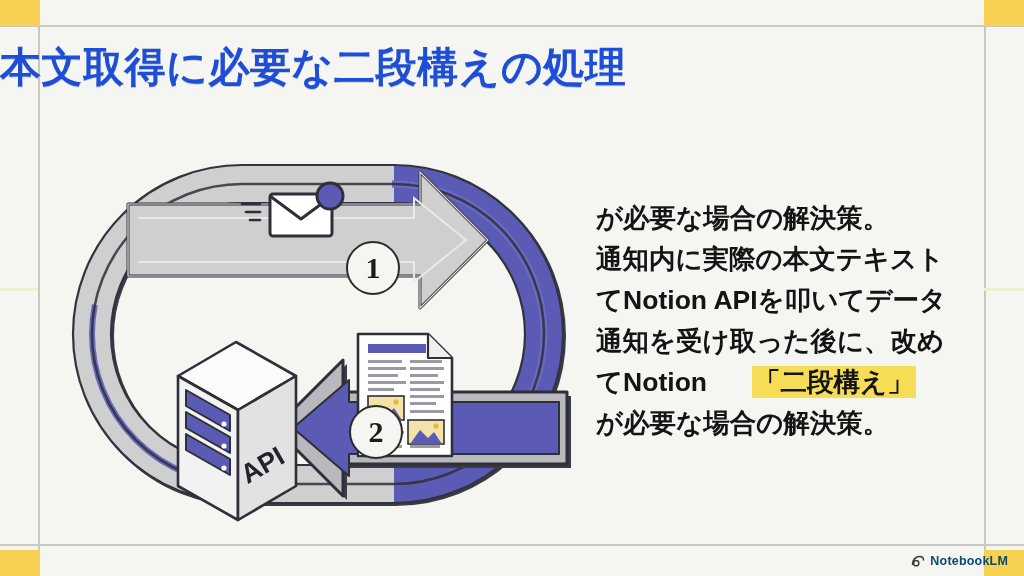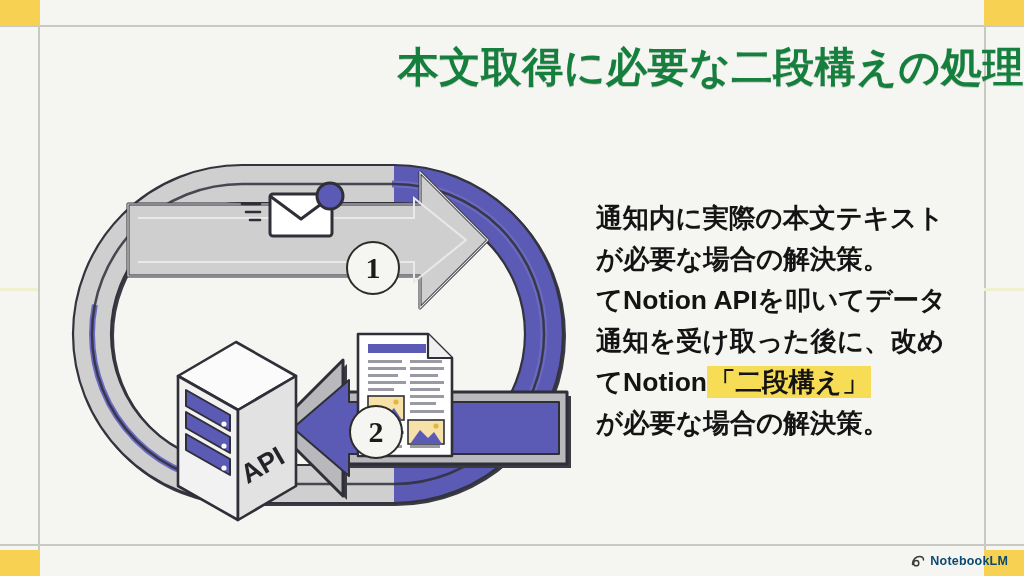--- a/index.html
+++ b/index.html
@@ -25,43 +25,44 @@
   .corner { position:absolute; width:40px; height:26px; background:#f7d152; }
   .corner.tl { left:0; top:0; }
   .corner.tr { right:0; top:0; }
   .corner.bl { left:0; bottom:0; }
   .corner.br { right:0; bottom:0; }
 
   
   #title {
     position:absolute;
     left:0; right:0; top:40px;
-    text-align:right;
+    text-align:left;
     font-size:41px;
     font-weight:bold;
     letter-spacing:0.5px;
-    color:#15803d;
+    color:#1d4ed8;
     text-shadow:0 1px 0 rgba(0,0,0,.18);
   }
 
   
   #body-copy {
     position:absolute;
     left:596px; top:198px;
     width:376px;
     font-size:26.5px;
     font-weight:bold;
     line-height:41px;
     color:#141414;
     letter-spacing:0px;
   }
   #body-copy .hl {
     background:#f6dd55;
     padding:1px 2px;
     box-decoration-break:clone;
+    margin-left:45px;
     -webkit-box-decoration-break:clone;
   }
   #body-copy p { margin:0; }
 
   
   #diagram { position:absolute; left:60px; top:110px; width:540px; height:420px; }
   #diagram svg { display:block; width:100%; height:100%; }
 
   
   .step {
@@ -216,22 +217,22 @@
           <circle cx="80" cy="94" r="2.6" fill="#e0b840"></circle>
         </g>
       </g>
     </svg>
 
     <div class="step" id="step1">1</div>
     <div class="step" id="step2">2</div>
   </div>
 
   <div id="body-copy">
+    <p>が必要な場合の解決策。</p>
     <p>通知内に実際の本文テキスト</p>
-    <p>が必要な場合の解決策。</p>
     <p>てNotion APIを叩いてデータ</p>
     <p>通知を受け取った後に、改め</p>
     <p><span>てNotion</span><span class="hl">「二段構え」</span></p>
     <p>が必要な場合の解決策。</p>
   </div>
 
   <div id="watermark">
     <span>
       <svg width="14" height="14" viewBox="0 0 14 14">
         <path d="M1.5 10.5 C1.5 5.5 5 2.5 8.5 2.5 C11 2.5 12.5 4 12.5 6" fill="none" stroke="#3c3c3a" stroke-width="1.5" stroke-linecap="round"></path>

